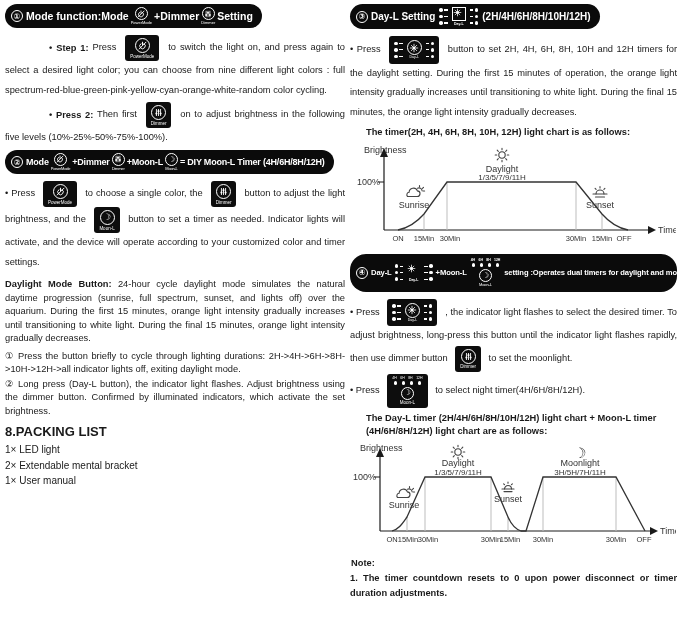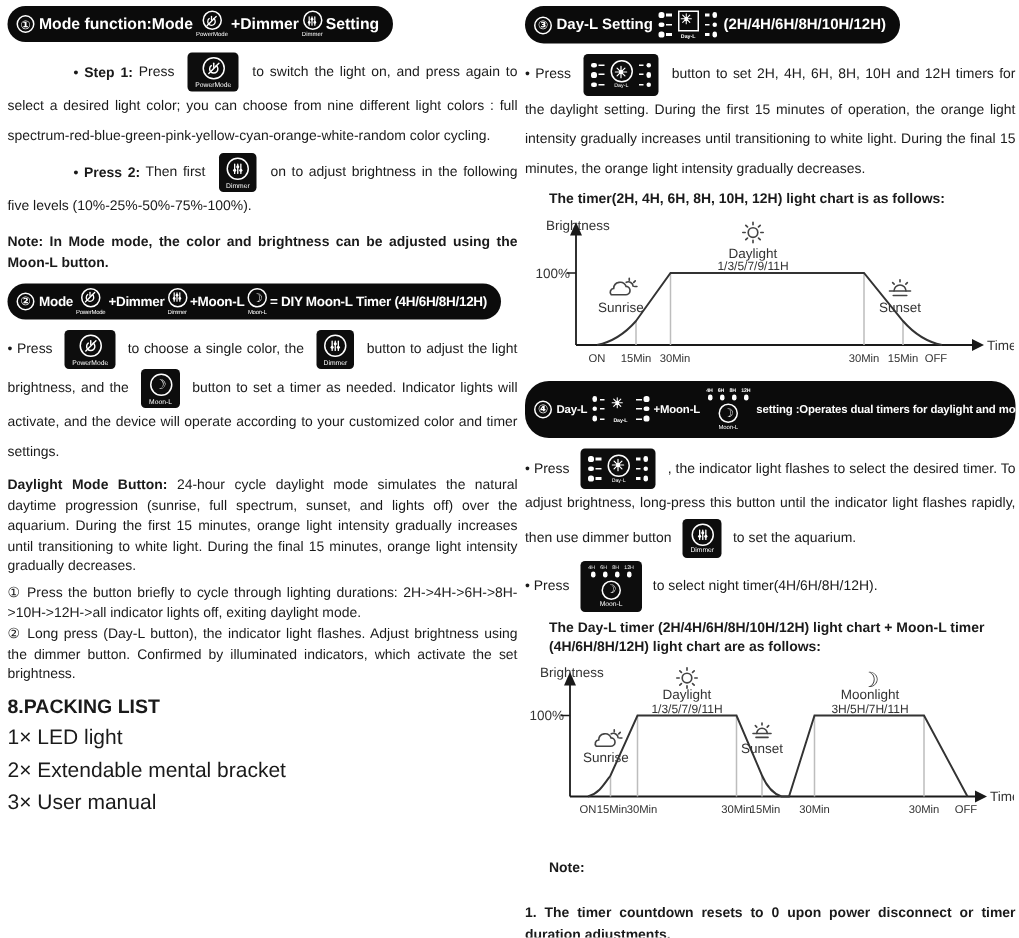--- a/index.html
+++ b/index.html
@@ -64,21 +64,21 @@
   .dots-row  { display:flex; gap:4.5px; margin-bottom:2px; }
   .dots-row .dot { width:3.5px; height:3.5px; background:#fff; border-radius:50%; }
 
   
   p.t  { font-size:9.3px; text-align:justify; line-height:1.45; margin-bottom:4px; }
   p.spaced { line-height:2.1; margin-bottom:2px; }
   .bold { font-weight:bold; }
   .lead { font-weight:bold;margin-left:44px; }
   p.note { font-weight:bold; line-height:1.55; }
   .packing-title { font-size:13px; font-weight:bold; margin:6px 0 3px; }
-  .packing-item { font-size:14px; line-height:1.55; }
+  .packing-item { font-size:10px; line-height:1.55; }
   .chart-intro { font-size:9.3px; font-weight:bold; line-height:1.45; margin:4px 16px 2px; }
 
   
   svg.chart { display:block; }
   svg.chart text { font-family:"Liberation Sans","DejaVu Sans",sans-serif; fill:#333; }
   .ax    { font-size:9px; }
   .tick  { font-size:7.5px; fill:#444; }
   .lbl   { font-size:9px; }
   .hrs   { font-size:8px; }
   .curve { fill:none; stroke:#333; stroke-width:1.3; }
@@ -157,21 +157,20 @@
               <circle cx="8" cy="6" r="1.5"></circle>
               <circle cx="11" cy="9.5" r="1.5"></circle>
             </g>
           </svg>
         </span>
       <span class="tlabel">Dimmer</span>
     </span>
     <span>on to adjust brightness in the following five levels (10%-25%-50%-75%-100%).</span>
   </p>
 
-  <p class="t note" style="margin:6px 0 6px;">Note: In Mode mode, the color and brightness can be adjusted using the Moon-L button.</p>
 
   <div class="badge b2">
     <span class="num">②</span>
     <span>Mode</span>
     <span class="bic">
       <span class="circ">
           <svg width="10" height="10" viewBox="0 0 16 16">
             <g stroke="#fff" stroke-width="1.4" fill="none" stroke-linecap="round">
               <path d="M5.6 5.4a4 4 0 1 0 4.8 0"></path>
               <path d="M8 3.2V7"></path>
@@ -246,21 +245,21 @@
   <p class="t" style="margin-top:6px;">
     <span class="bold">Daylight Mode Button:</span>
     <span>24-hour cycle daylight mode simulates the natural daytime progression (sunrise, full spectrum, sunset, and lights off) over the aquarium. During the first 15 minutes, orange light intensity gradually increases until transitioning to white light. During the final 15 minutes, orange light intensity gradually decreases.</span>
   </p>
   <p class="t" style="margin-bottom:1px;">① Press the button briefly to cycle through lighting durations: 2H-&gt;4H-&gt;6H-&gt;8H-&gt;10H-&gt;12H-&gt;all indicator lights off, exiting daylight mode.</p>
   <p class="t">② Long press (Day-L button), the indicator light flashes. Adjust brightness using the dimmer button. Confirmed by illuminated indicators, which activate the set brightness.</p>
 
   <div class="packing-title">8.PACKING LIST</div>
   <div class="packing-item">1× LED light</div>
   <div class="packing-item">2× Extendable mental bracket</div>
-  <div class="packing-item">3× User manual</div>
+  <div class="packing-item">1× User manual</div>
 </div>
 
 <div class="col col-right">
 
   <div class="badge b3">
     <span class="num">③</span>
     <span>Day-L Setting</span>
     <span class="dayl-rows" style="margin:0 4px;">
       <span class="ledcol">
           <span class="led">
@@ -514,21 +513,21 @@
             </g>
             <g fill="#fff">
               <circle cx="5" cy="9.5" r="1.5"></circle>
               <circle cx="8" cy="6" r="1.5"></circle>
               <circle cx="11" cy="9.5" r="1.5"></circle>
             </g>
           </svg>
         </span>
       <span class="tlabel">Dimmer</span>
     </span>
-    <span>to set the aquarium.</span>
+    <span>to set the moonlight.</span>
   </p>
 
   <p class="t spaced">
     <span>• Press</span>
     <span class="tile">
       <span class="hours-row">
           <span>4H</span>
           <span>6H</span>
           <span>8H</span>
           <span>12H</span>
@@ -589,16 +588,16 @@
     <text x="42" y="101" class="tick" text-anchor="middle">ON</text>
     <text x="58" y="101" class="tick" text-anchor="middle">15Min</text>
     <text x="78" y="101" class="tick" text-anchor="middle">30Min</text>
     <text x="141" y="101" class="tick" text-anchor="middle">30Min</text>
     <text x="160" y="101" class="tick" text-anchor="middle">15Min</text>
     <text x="193" y="101" class="tick" text-anchor="middle">30Min</text>
     <text x="266" y="101" class="tick" text-anchor="middle">30Min</text>
     <text x="294" y="101" class="tick" text-anchor="middle">OFF</text>
   </svg>
 
-  <p class="t note" style="margin:16px;">Note:</p>
+  <p class="t note" style="margin:1px;">Note:</p>
   <p class="t note" style="margin:0;">1. The timer countdown resets to 0 upon power disconnect or timer duration adjustments.</p>
   
 </div>
 
 </body></html>

